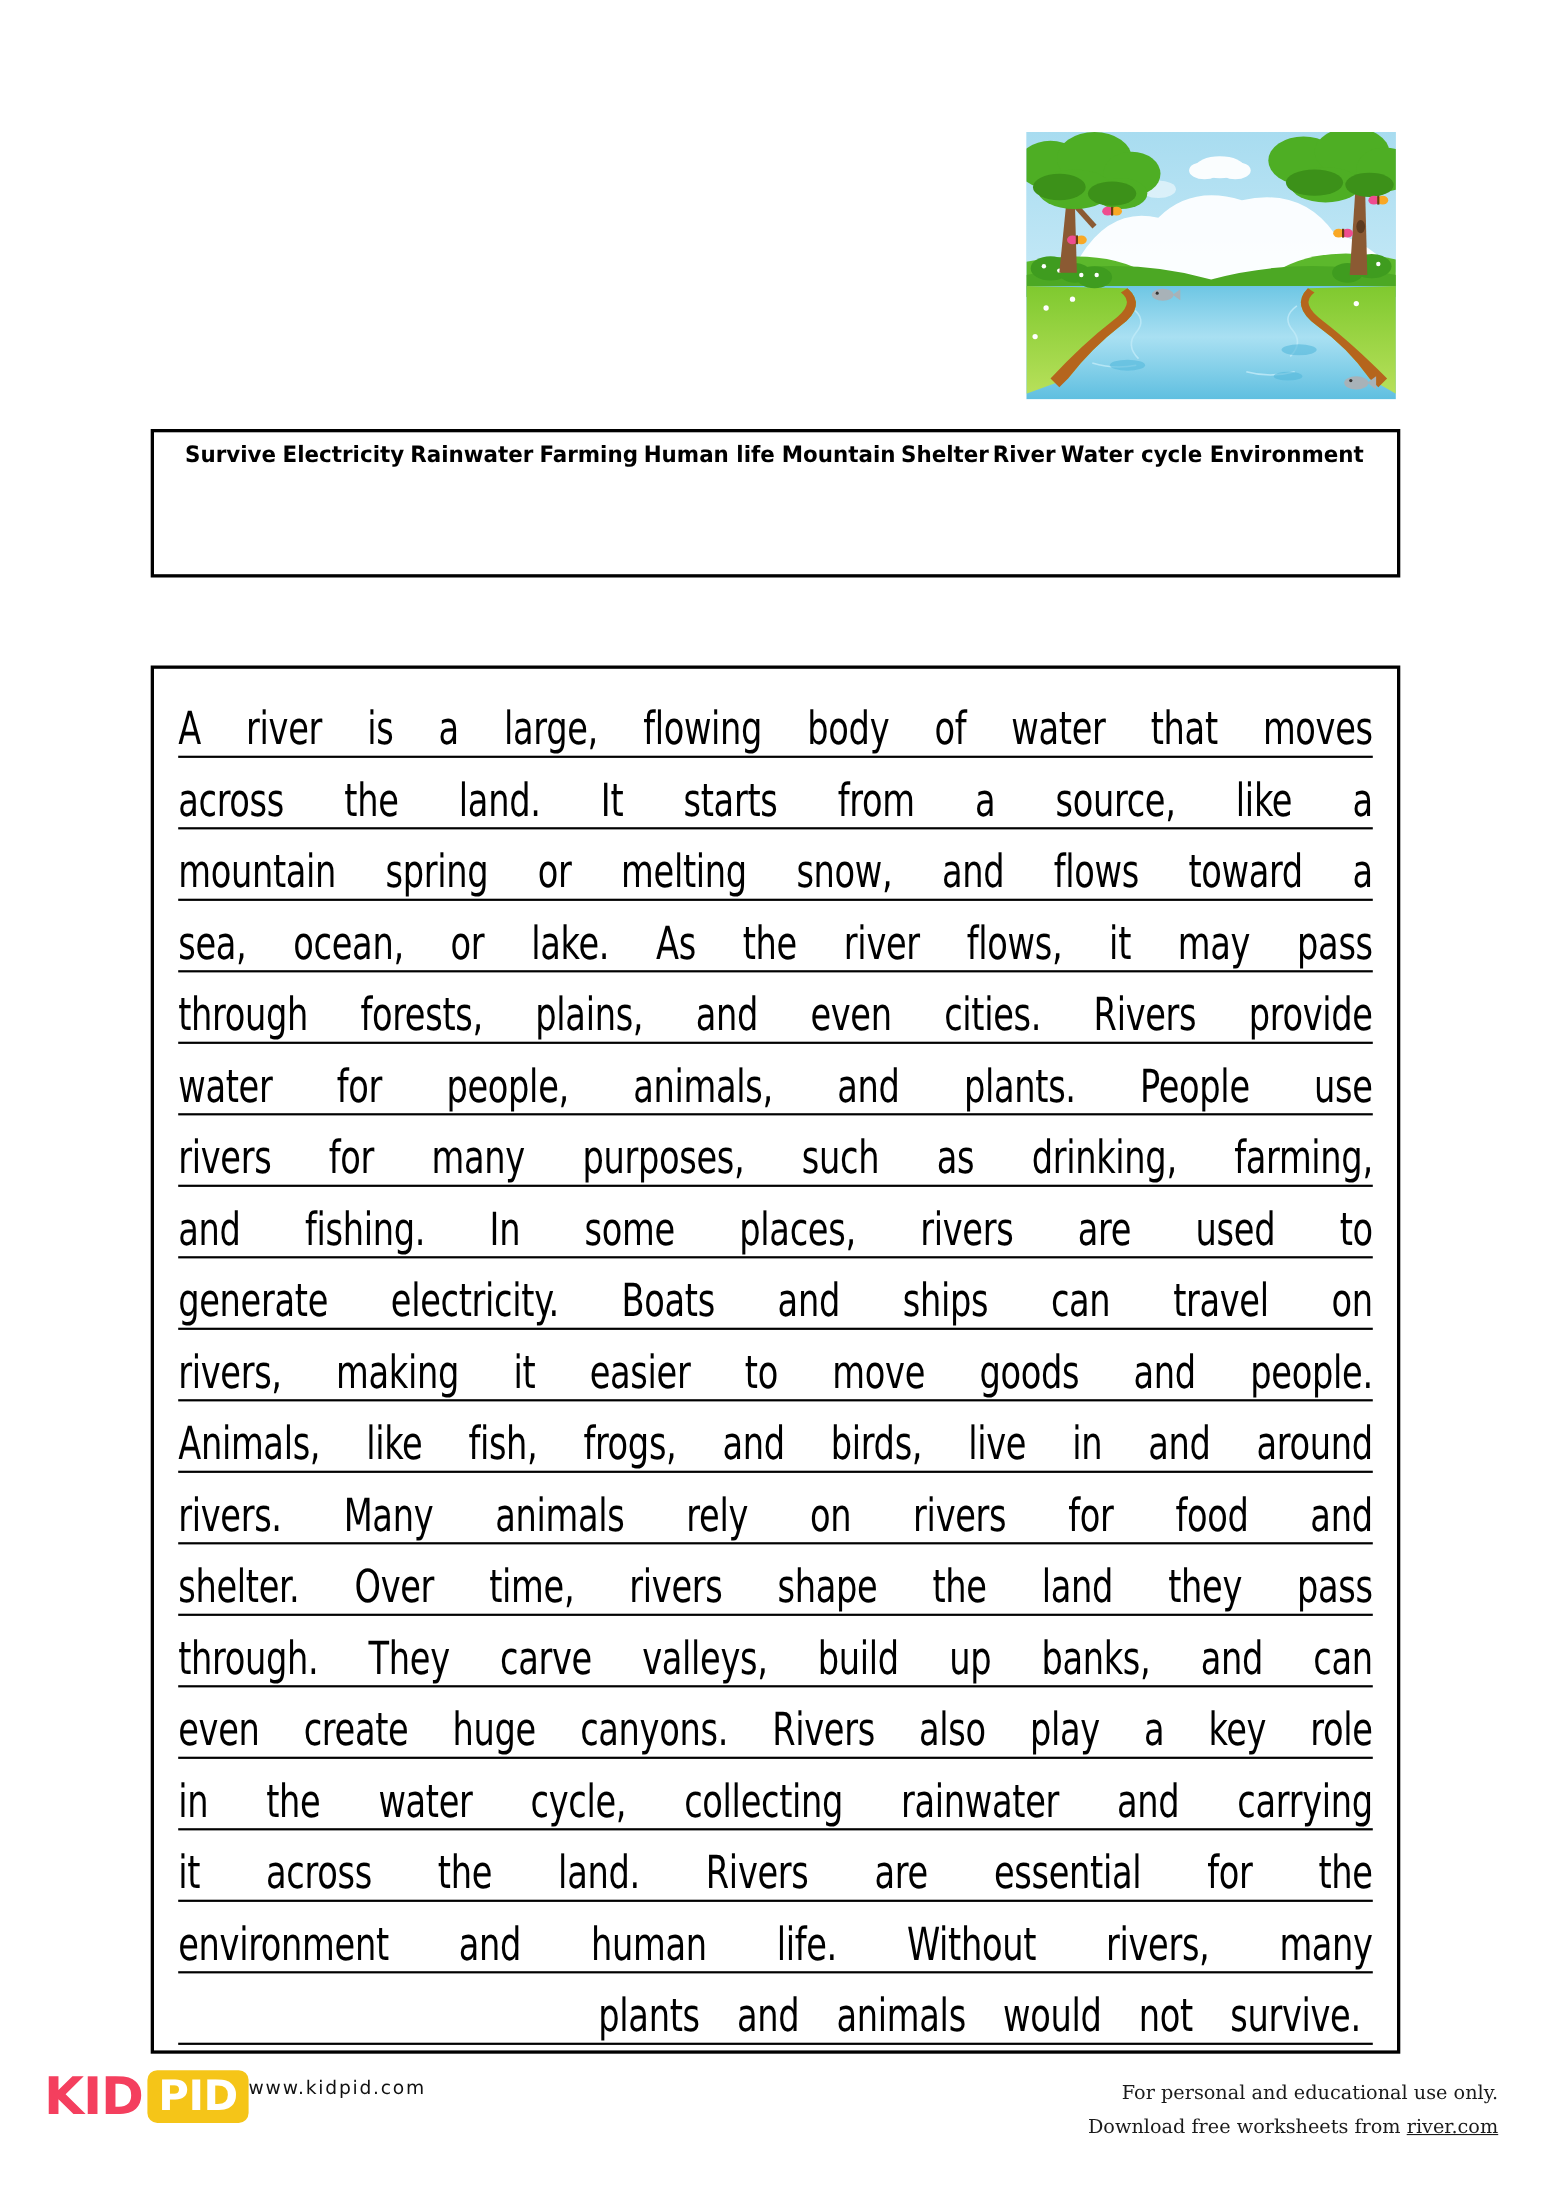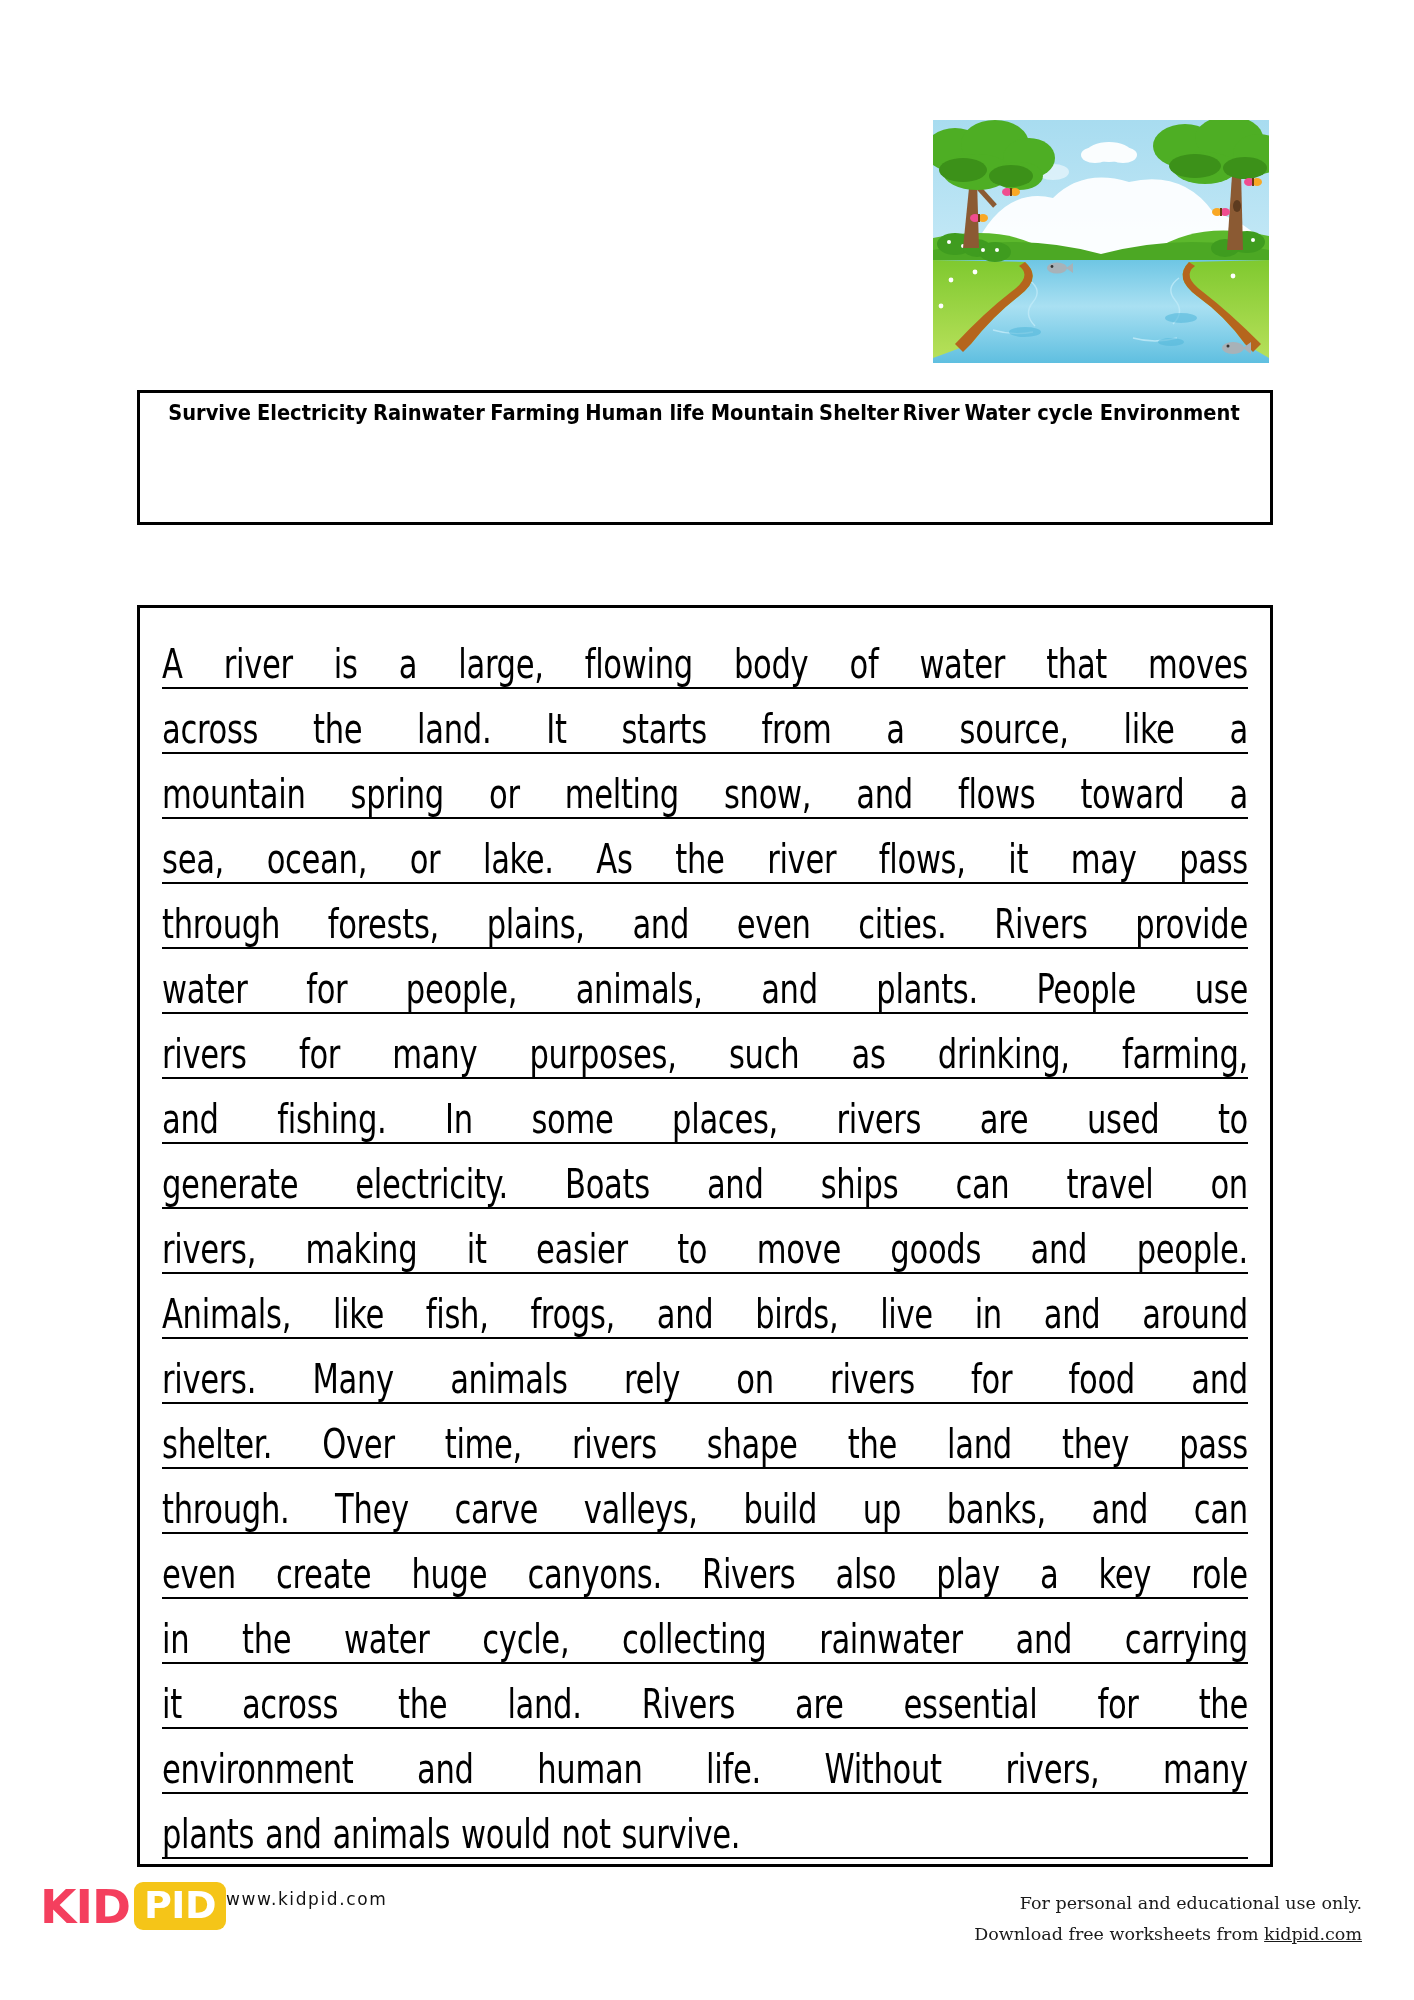--- a/index.html
+++ b/index.html
@@ -113,21 +113,22 @@
     justify-content: space-between;
     border-bottom: 2.5px solid #000000;
     height: 65px;
     align-items: flex-end;
     padding-bottom: 3px;
     white-space: nowrap;
     overflow: hidden;
     transform: scaleX(1);
   }
   .ans-line.last {
-    justify-content: flex-start;
+    justify-content: flex-end;
+    gap: 23px;
   }
   .ans-line .w {
     display: inline-block;
     transform: scaleY(1.22);
     transform-origin: bottom;
     letter-spacing: -0.3px;
   }
   .ans-line.last .w { margin-right: 0.32em; }
 
   
@@ -574,15 +575,15 @@
 <div class="footer">
   <div class="logo-wrap">
     <div class="logo-row">
       <span class="logo-kid">KID</span>
       <span class="logo-pid">PID</span>
     </div>
     <div class="logo-url">www.kidpid.com</div>
   </div>
   <div class="footer-right">
     <div>For personal and educational use only.</div>
-    <div><span>Download free worksheets from </span><span class="link">kidpid.com</span></div>
+    <div><span>Download free worksheets from </span><span class="link">river.com</span></div>
   </div>
 </div>
 
 </body></html>

